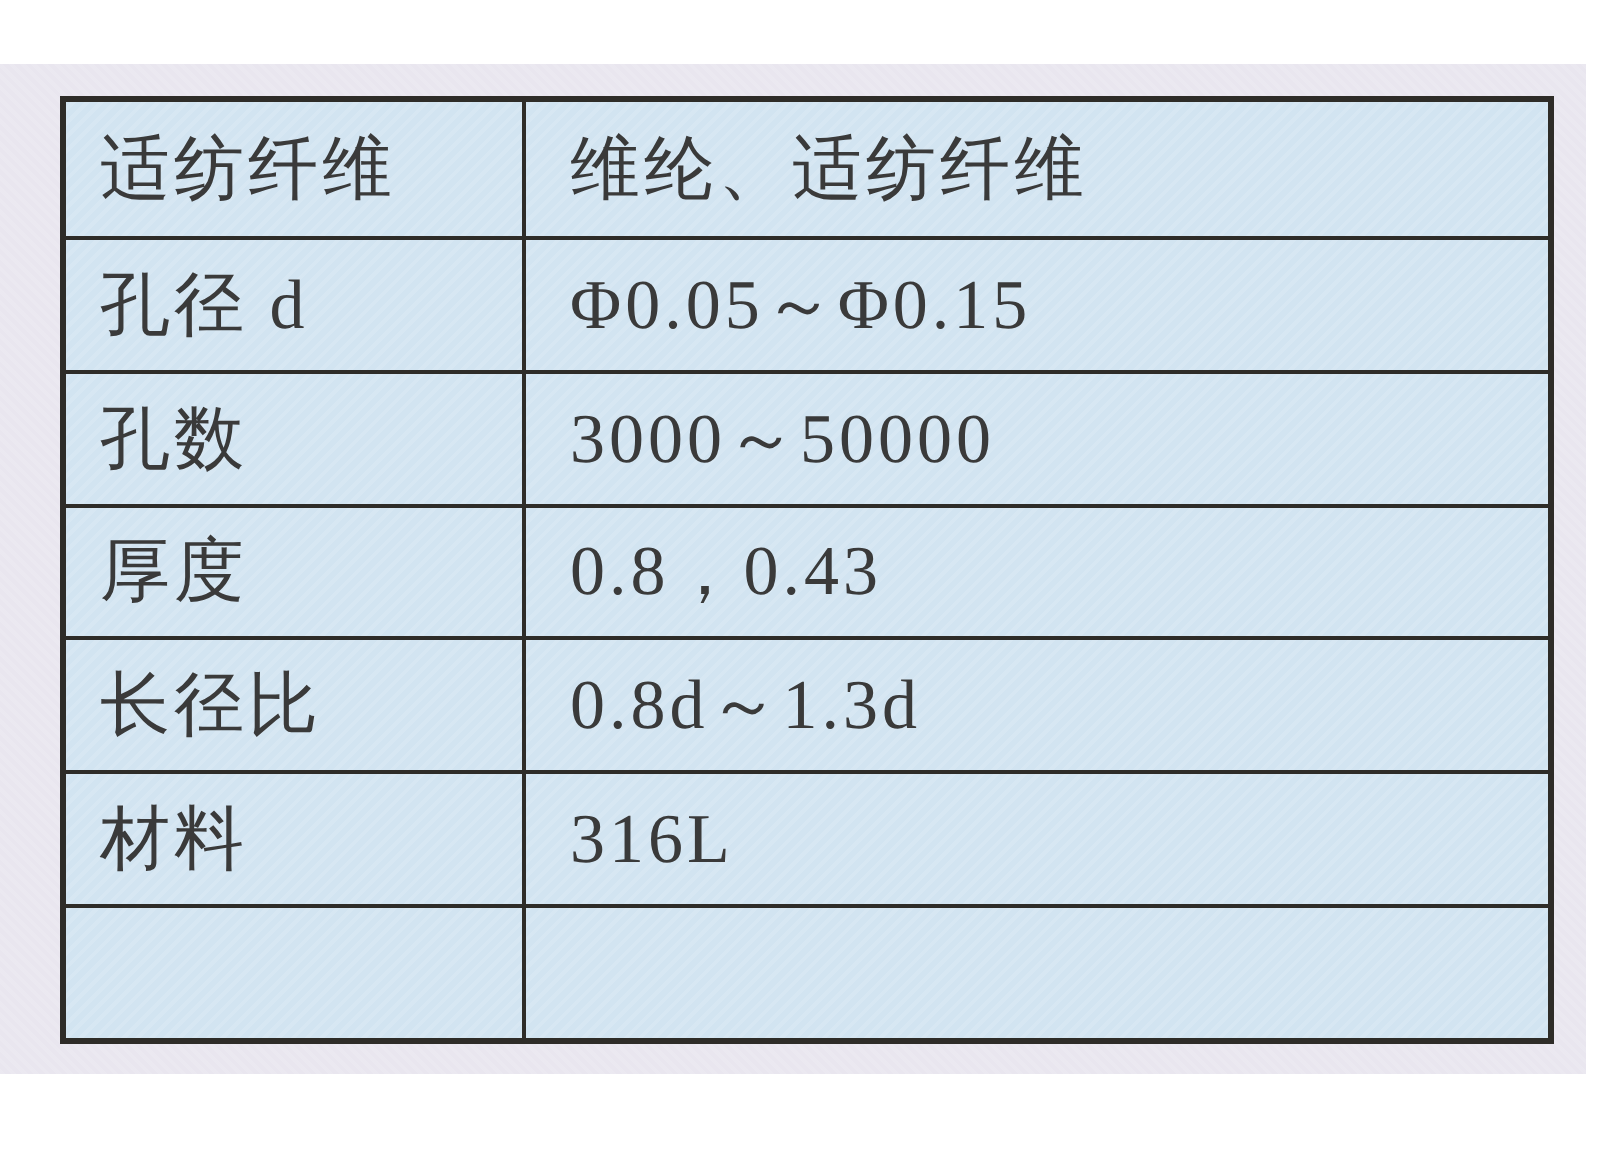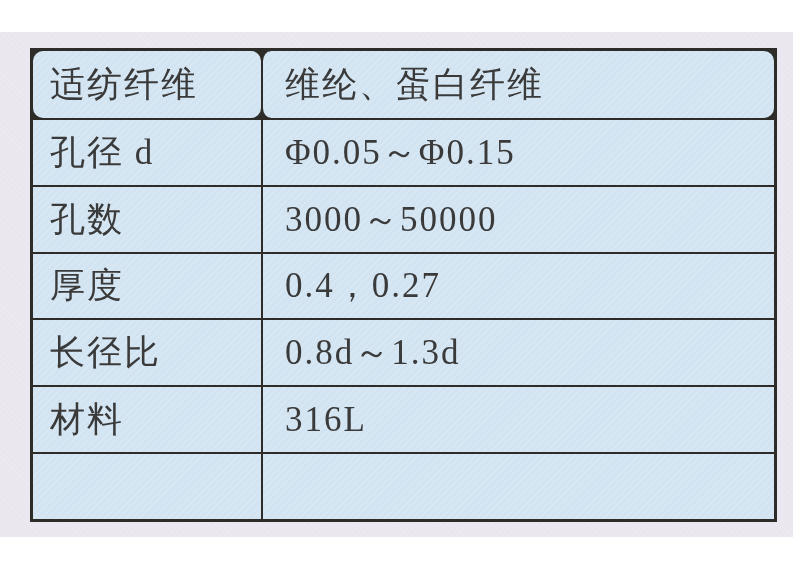--- a/index.html
+++ b/index.html
@@ -51,47 +51,47 @@
     display: flex;
     align-items: center;
     box-sizing: border-box;
     color: #3a3a3a;
     font-size: 35px;
     letter-spacing: 2px;
     white-space: nowrap;
     overflow: hidden;
     border-top: 2px solid #2e2c28;
   }
-  .row-0 .cell { border-top: none; border-radius: 10px; }
+  .row-0 .cell { border-top: none; }
   .cell.label { padding-left: 17px; }
   .cell.value { padding-left: 22px; border-left: 2px solid #2e2c28; }
   
   .row { display: contents; }
 </style>
 </head>
 <body>
 
 <div class="scan-panel"></div>
 
 <div class="spec-table">
   <div class="row row-0">
     <div class="cell label">适纺纤维</div>
-    <div class="cell value">维纶、蛋白纤维</div>
+    <div class="cell value">维纶、适纺纤维</div>
   </div>
   <div class="row row-1">
     <div class="cell label">孔径 d</div>
     <div class="cell value">Φ0.05～Φ0.15</div>
   </div>
   <div class="row row-2">
     <div class="cell label">孔数</div>
     <div class="cell value">3000～50000</div>
   </div>
   <div class="row row-3">
     <div class="cell label">厚度</div>
-    <div class="cell value">0.4，0.27</div>
+    <div class="cell value">0.8，0.43</div>
   </div>
   <div class="row row-4">
     <div class="cell label">长径比</div>
     <div class="cell value">0.8d～1.3d</div>
   </div>
   <div class="row row-5">
     <div class="cell label">材料</div>
     <div class="cell value">316L</div>
   </div>
   <div class="row row-6">

